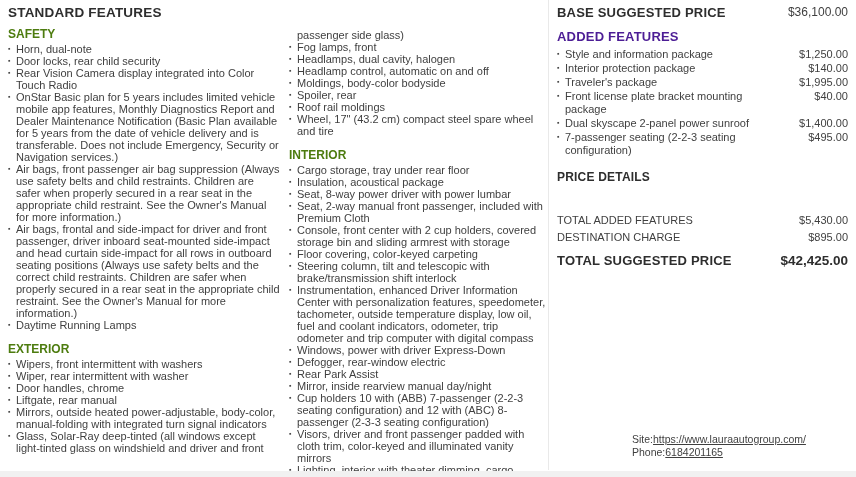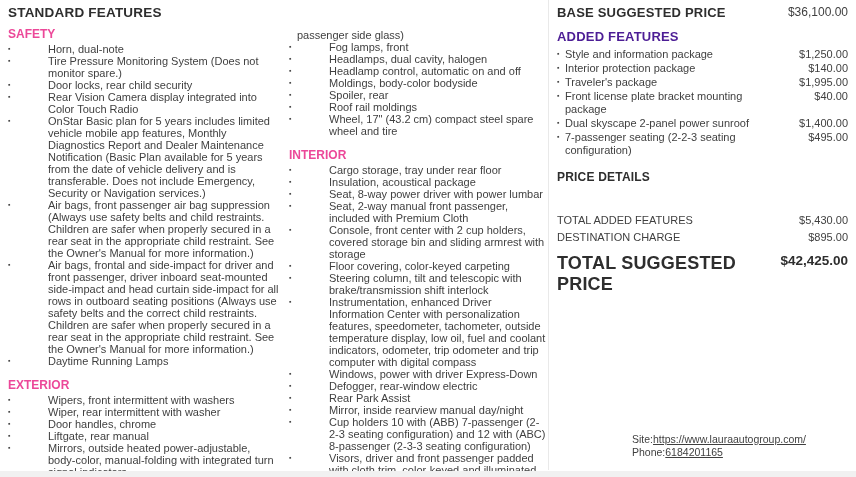--- a/index.html
+++ b/index.html
@@ -13,37 +13,37 @@
   .col { position:absolute; }
   .col-left  { left:8px;   top:5px;  width:272px; }
   .col-mid   { left:289px; top:29px; width:258px; }
   .col-right { left:557px; top:5px;  width:291px; }
 
   .page-title {
     font-size:13.5px; font-weight:bold; color:#2e2e2e;
     margin:0 0 7px 0; letter-spacing:.2px;
   }
   .sec-heading {
-    font-size:12px; font-weight:bold; color:#ec4899;
+    font-size:12px; font-weight:bold; color:#4d7c0f;
     margin:0 0 2px 0;
   }
   .sec-heading.gap-top { margin-top:11px; }
 
   ul.feat { list-style:none; margin:0; padding:0; font-size:11px; line-height:12px; }
-  ul.feat li { display:flex; align-items:flex-start;gap:32px; }
+  ul.feat li { display:flex; align-items:flex-start; }
   .bullet { flex:0 0 8px; width:8px; font-size:7px; line-height:12px; color:#4a4a4a; }
   .txt { flex:1 1 auto; }
   .continuation { font-size:11px; line-height:12px; padding-left:8px; }
 
   
   .price-row { display:flex; align-items:flex-start; }
   .price-row .label { font-size:13px; font-weight:bold; color:#2e2e2e; letter-spacing:.2px; }
   .price-row .value { margin-left:auto; font-size:12px; white-space:nowrap; }
   .price-row.total { margin-top:7px; }
-  .price-row.total .label { font-size:18px; }
+  .price-row.total .label { font-size:13px; }
   .price-row.total .value { font-size:13.5px; font-weight:bold; color:#2e2e2e; }
 
   .added-heading { font-size:13px; font-weight:bold; color:#4c1d95; margin:9px 0 4px 0; letter-spacing:.2px; }
   .details-heading { font-size:12px; font-weight:bold; color:#2e2e2e; margin:13px 0 6px 0; letter-spacing:.2px; }
 
   ul.priced { list-style:none; margin:0; padding:0; font-size:11px; line-height:13px; }
   ul.priced li { display:flex; align-items:flex-start; margin-bottom:1px; }
   ul.priced .txt { flex:0 1 auto; max-width:213px; }
   ul.priced .price { margin-left:auto; white-space:nowrap; text-align:right; }
 
@@ -66,24 +66,20 @@
     <h1 class="page-title">STANDARD FEATURES</h1>
 
     <h2 class="sec-heading">SAFETY</h2>
     <ul class="feat">
 
         <li>
           <span class="bullet">▪</span>
           <span class="txt">Horn, dual-note</span>
         </li>
 
-        <li>
-          <span class="bullet">▪</span>
-          <span class="txt">Tire Pressure Monitoring System (Does not monitor spare.)</span>
-        </li>
 
         <li>
           <span class="bullet">▪</span>
           <span class="txt">Door locks, rear child security</span>
         </li>
 
         <li>
           <span class="bullet">▪</span>
           <span class="txt">Rear Vision Camera display integrated into Color Touch Radio</span>
         </li>

